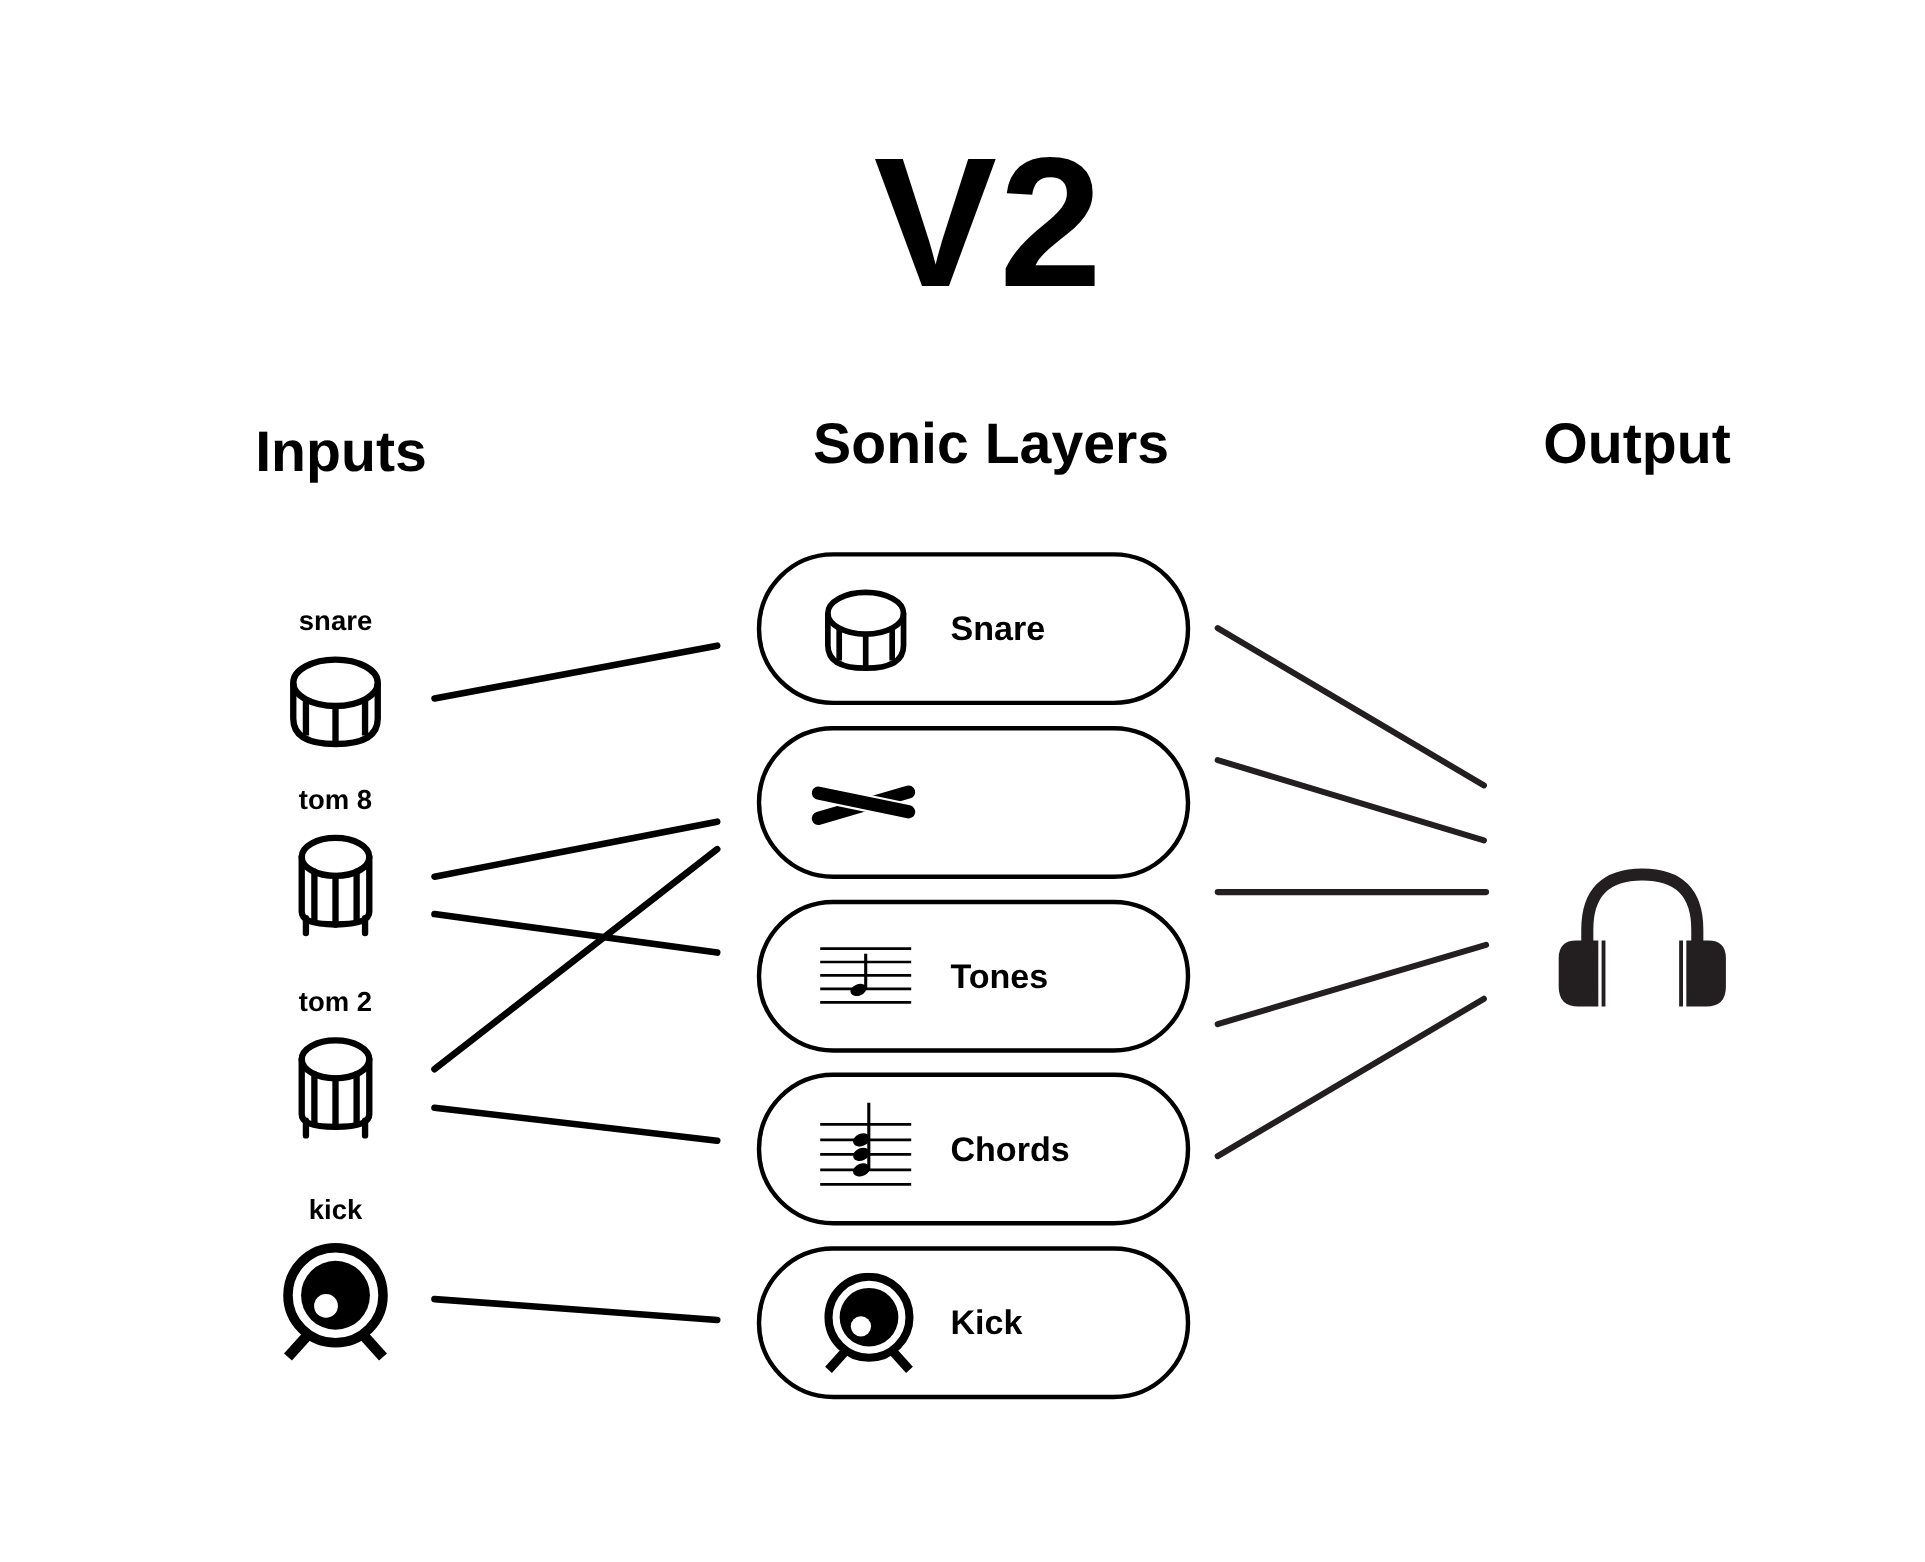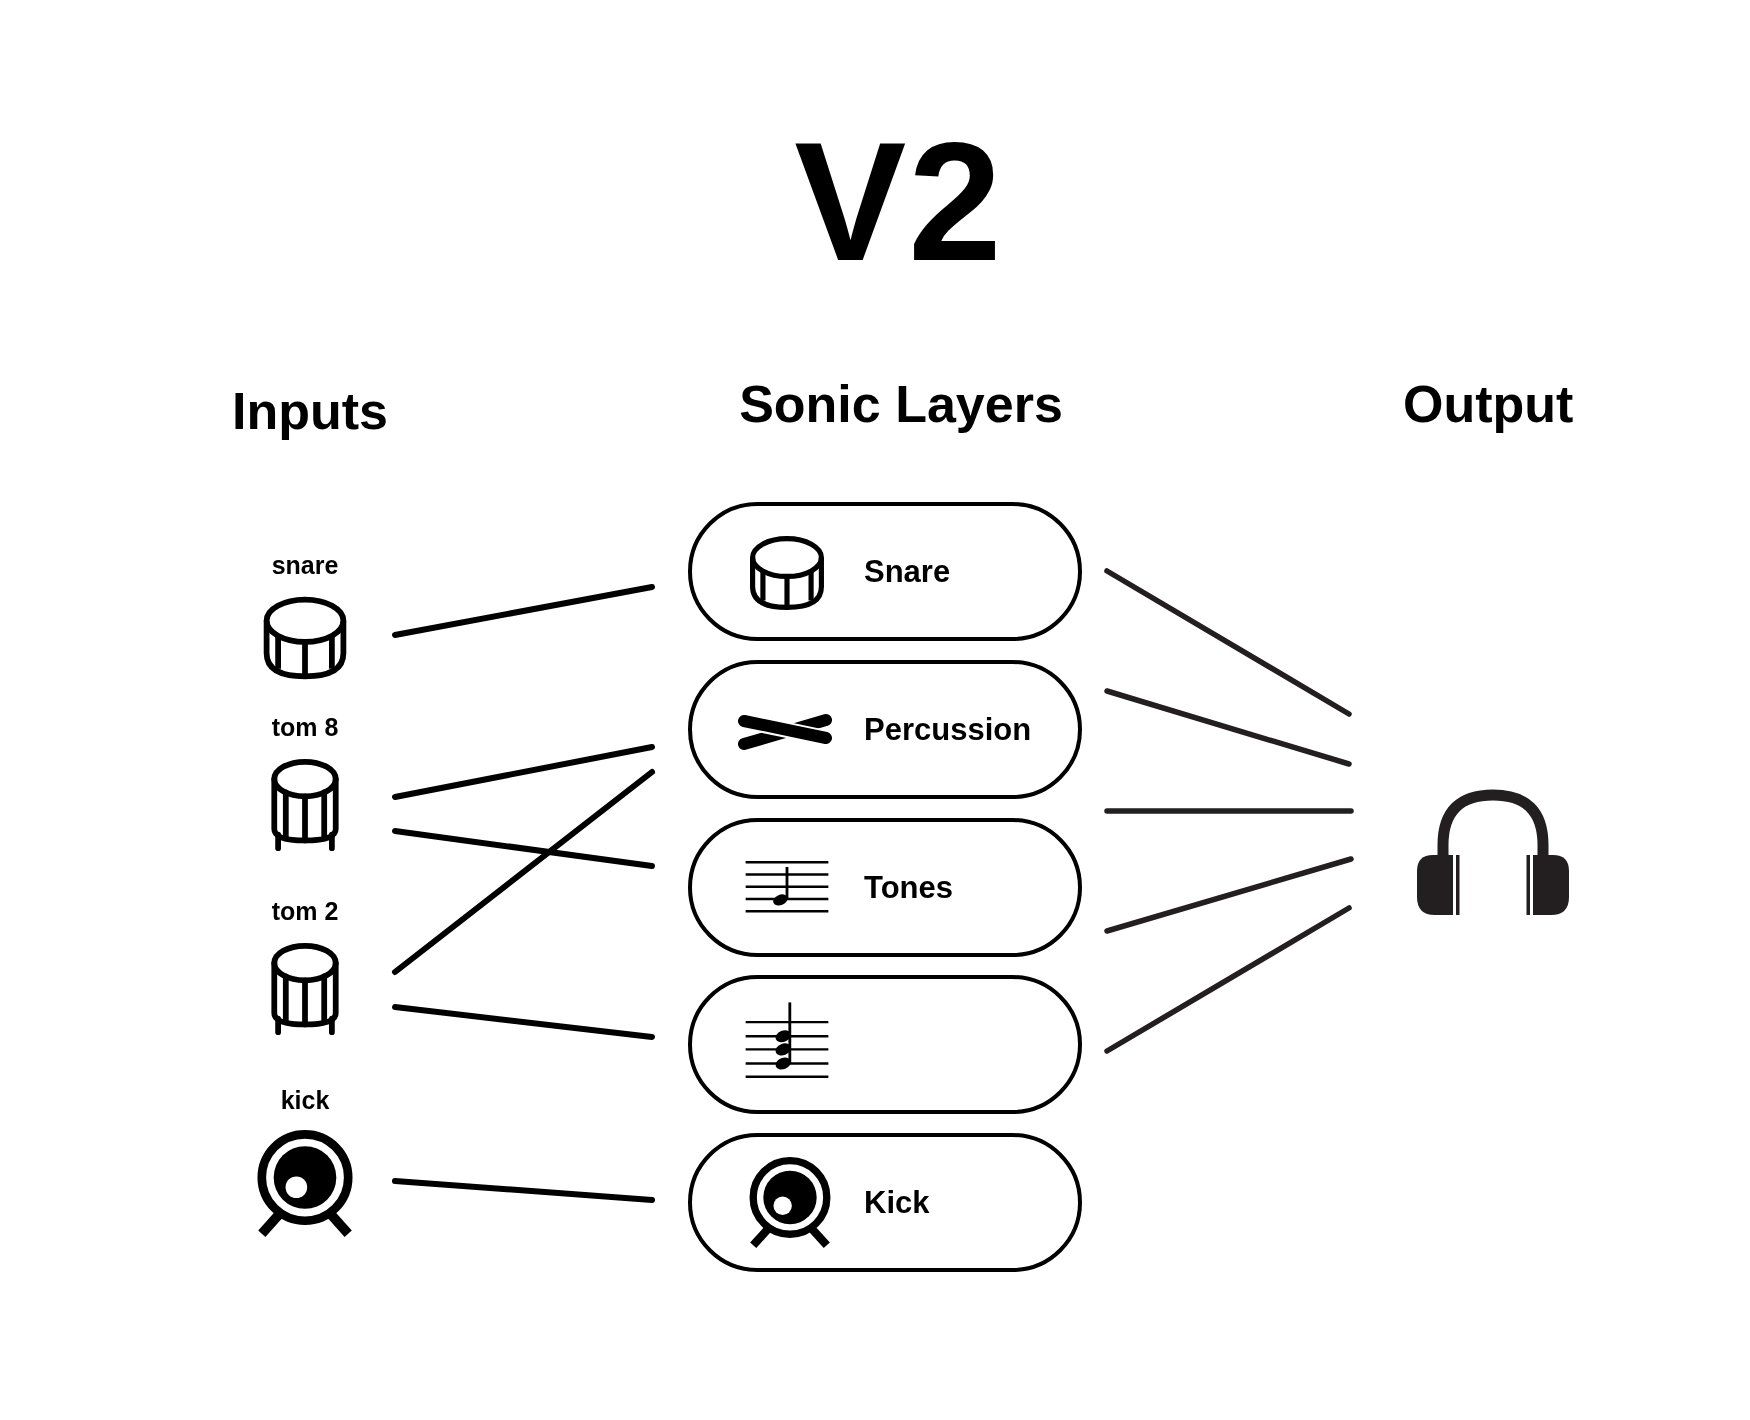--- a/index.html
+++ b/index.html
@@ -158,34 +158,34 @@
   <svg class="p-icon" style="left:52px; top:24px; width:86px; height:86px;">
       <use href="#sym-snare"></use>
     </svg>
   <span class="p-label">Snare</span>
 </div>
 
 <div class="abs pill" style="top:660px;">
   <svg class="p-icon" style="left:44px; top:12px; width:100px; height:100px;">
       <use href="#sym-sticks"></use>
     </svg>
-  <span class="p-label">Percussion</span>
 </div>
 
 <div class="abs pill" style="top:818px;">
   <svg class="p-icon" style="left:48px; top:14px; width:94px; height:94px;">
       <use href="#sym-note"></use>
     </svg>
   <span class="p-label">Tones</span>
 </div>
 
 <div class="abs pill" style="top:975px;">
   <svg class="p-icon" style="left:48px; top:14px; width:94px; height:94px;">
       <use href="#sym-chord"></use>
     </svg>
+  <span class="p-label">Chords</span>
 </div>
 
 <div class="abs pill" style="top:1133px;">
   <svg class="p-icon" style="left:52px; top:20px; width:92px; height:92px;">
       <use href="#sym-kick"></use>
     </svg>
   <span class="p-label">Kick</span>
 </div>
 
 <svg class="abs" style="left:1413px; top:787px;" width="160" height="140" viewBox="0 0 160 140">

